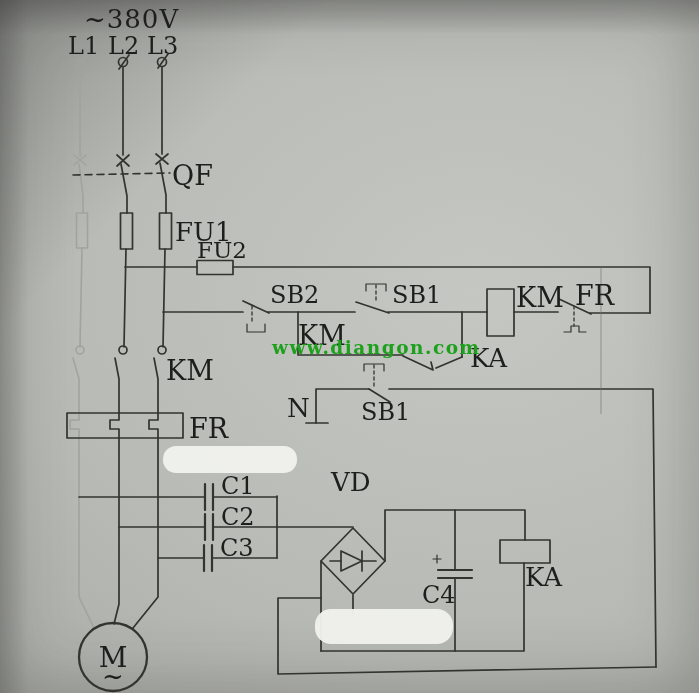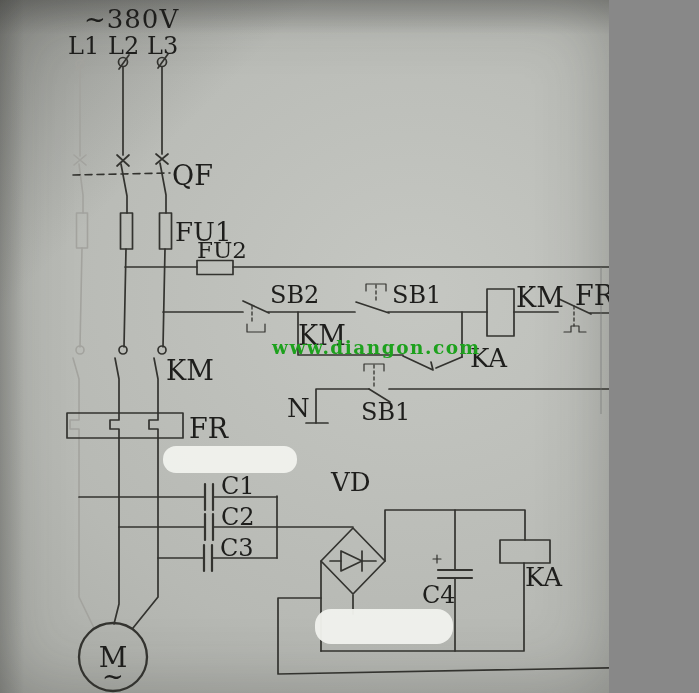--- a/index.html
+++ b/index.html
@@ -1,18 +1,18 @@
 <!DOCTYPE html>
 <html style="--paper: #b5b7b2; --ink: #33332f; --faint: #a3a39e; --text: #1e1e1c; --wm: #1da11d; --patch: #f0f1ed;"><head>
 <meta charset="utf-8">
 <style>
   html,body{margin:0;padding:0;background:#888;}
   .page{
     position:relative;
-    width:609px;height:693px;
+    width:699px;height:693px;
     overflow:hidden;
     background-color:var(--paper,#b5b7b2);
     background-image:
       linear-gradient(180deg, rgba(52,52,50,.30), rgba(52,52,50,0) 5%),
       linear-gradient(90deg, rgba(52,52,50,.22), rgba(52,52,50,0) 4%),
       linear-gradient(135deg, rgba(40,40,38,.26), rgba(40,40,38,0) 24%),
       radial-gradient(ellipse 120% 95% at 68% 42%, #c5c7c2 0%, #b7b9b4 55%, #a3a5a0 100%);
     box-shadow: inset 0 0 70px rgba(40,40,38,.30);
     font-family:"DejaVu Serif", serif;
   }

